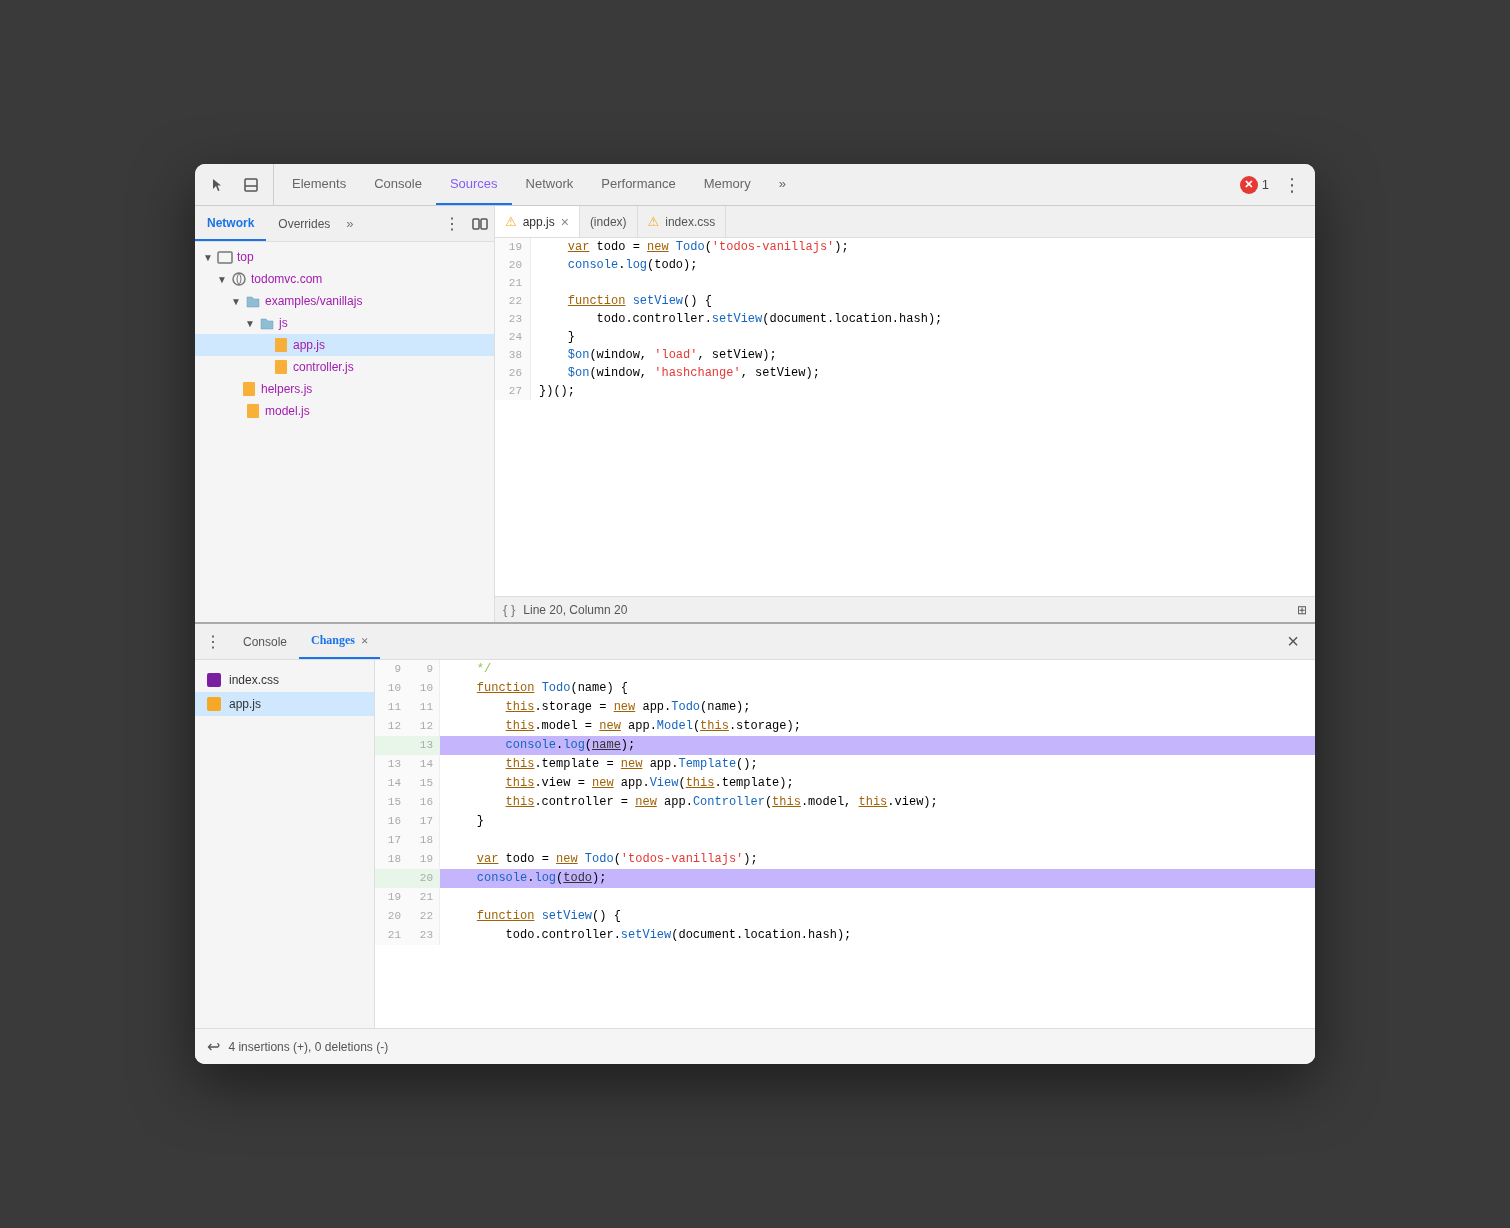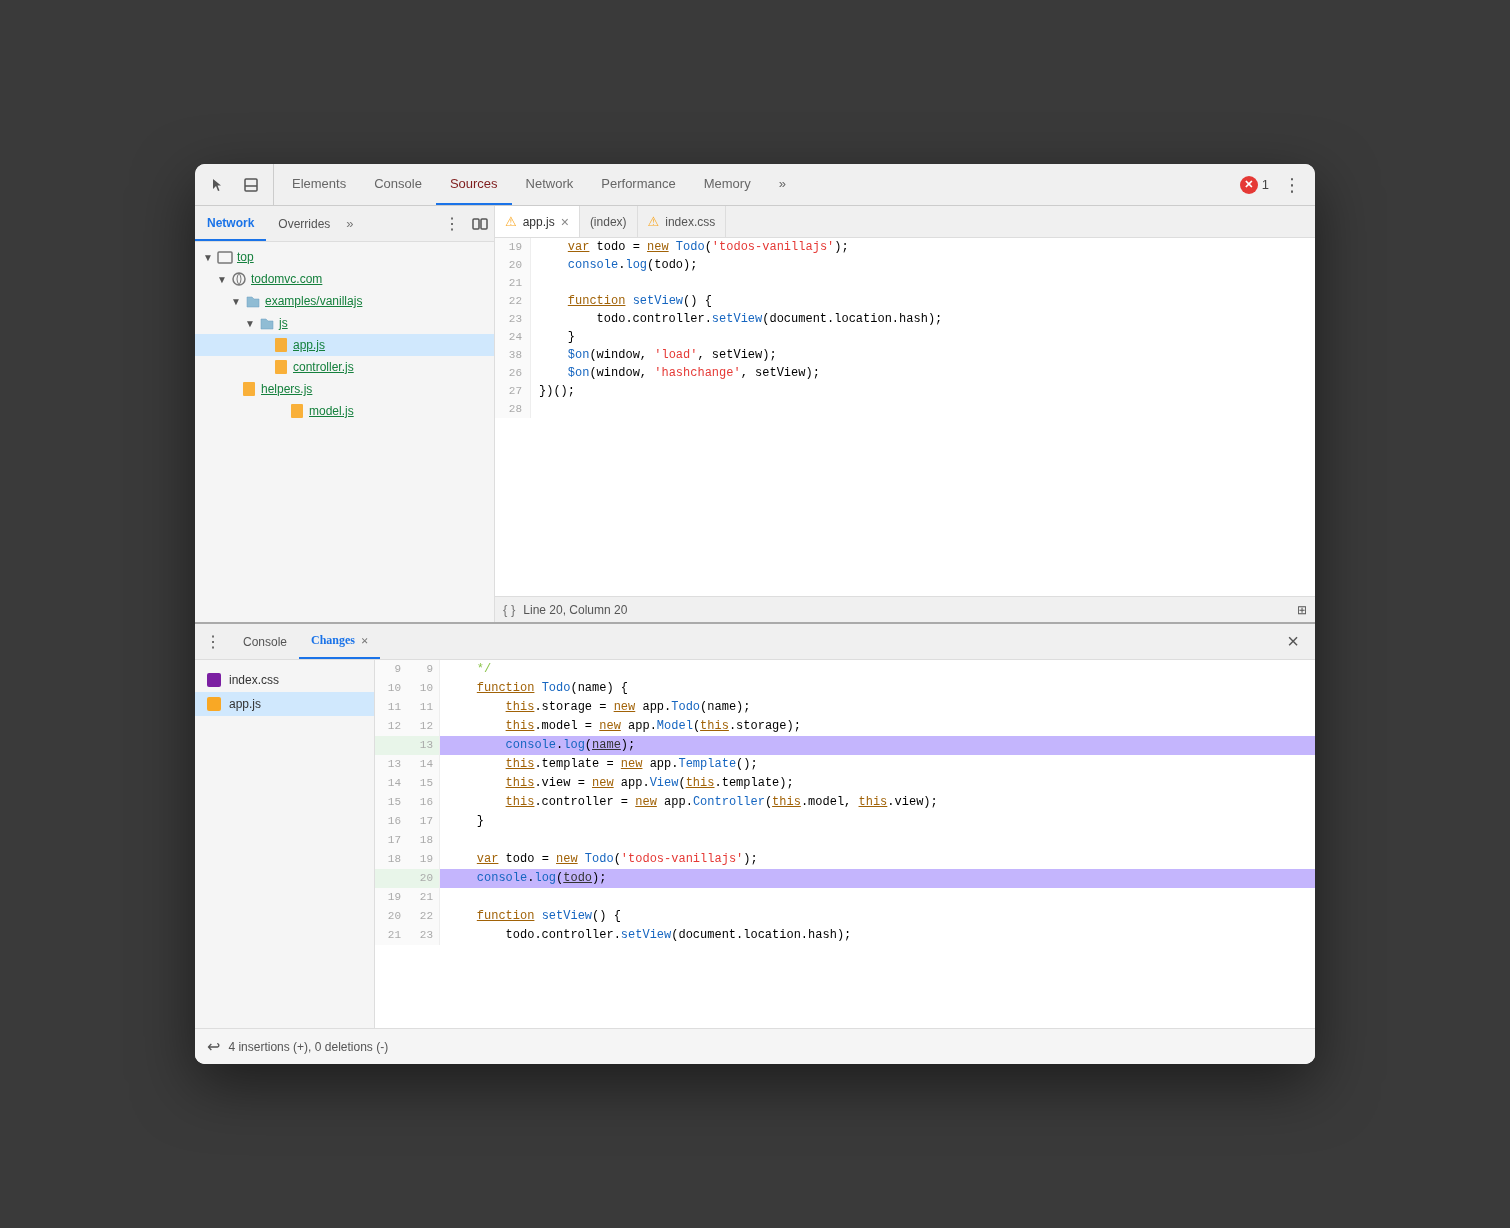--- a/index.html
+++ b/index.html
@@ -85,21 +85,21 @@
       display: flex;
       align-items: center;
       padding: 0 14px;
       font-size: 13px;
       color: #666;
       cursor: pointer;
       border-bottom: 2px solid transparent;
       white-space: nowrap;
     }
     .main-tab.active {
-      color: #7f1d1d;
+      color: #8b5cf6;
       border-bottom: 2px solid #1a73e8;
       font-weight: 500;
     }
     .toolbar-spacer { flex: 1; }
     .toolbar-right {
       display: flex;
       align-items: center;
       gap: 8px;
     }
     .error-badge {
@@ -211,22 +211,21 @@
       flex-shrink: 0;
     }
     .tree-icon {
       width: 16px;
       height: 16px;
       margin-right: 4px;
       flex-shrink: 0;
     }
     .tree-label {
       font-size: 12px;
-      color: #15803d;
-      text-decoration: underline;
+      color: #a21caf;
     }
     
     .editor-area {
       flex: 1;
       display: flex;
       flex-direction: column;
       background: #fff;
       overflow: hidden;
     }
     .editor-tabs {
@@ -581,21 +580,21 @@
           </div>
 
           <div class="tree-item" style="padding-left:32px">
             <span class="tree-arrow"></span>
             <svg class="tree-icon" viewBox="0 0 16 16">
                 <rect x="2" y="1" width="12" height="14" rx="1" fill="#f9a825" opacity="0.9"></rect>
               </svg>
             <span class="tree-label">helpers.js</span>
           </div>
 
-          <div class="tree-item" style="padding-left:80px">
+          <div class="tree-item" style="padding-left:36px">
             <span class="tree-arrow"></span>
             <svg class="tree-icon" viewBox="0 0 16 16">
                 <rect x="2" y="1" width="12" height="14" rx="1" fill="#f9a825" opacity="0.9"></rect>
               </svg>
             <span class="tree-label">model.js</span>
           </div>
         </div>
       </div>
 
       <div class="editor-area">
@@ -655,24 +654,20 @@
           <div class="code-line">
             <div class="line-num">26</div>
             <div class="line-content">    <span class="fn">$on</span>(window, <span class="str">'hashchange'</span>, setView);</div>
           </div>
 
           <div class="code-line">
             <div class="line-num">27</div>
             <div class="line-content">})();</div>
           </div>
 
-          <div class="code-line">
-            <div class="line-num">28</div>
-            <div class="line-content"></div>
-          </div>
         </div>
 
         <div class="status-bar">
           <span class="status-icon">{ }</span>
           <span>Line 20, Column 20</span>
           <div style="flex:1"></div>
           <span>⊞</span>
         </div>
       </div>
     </div>

